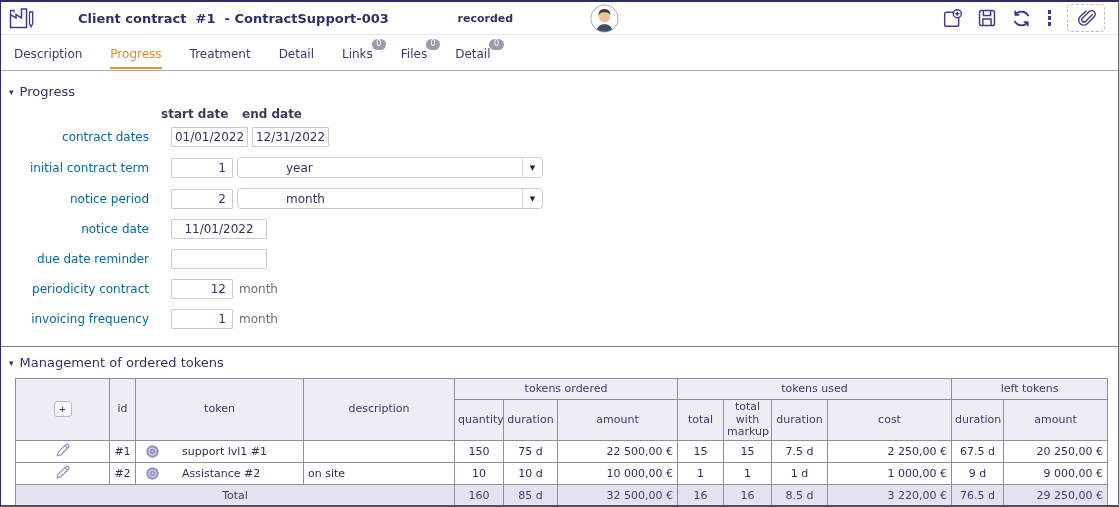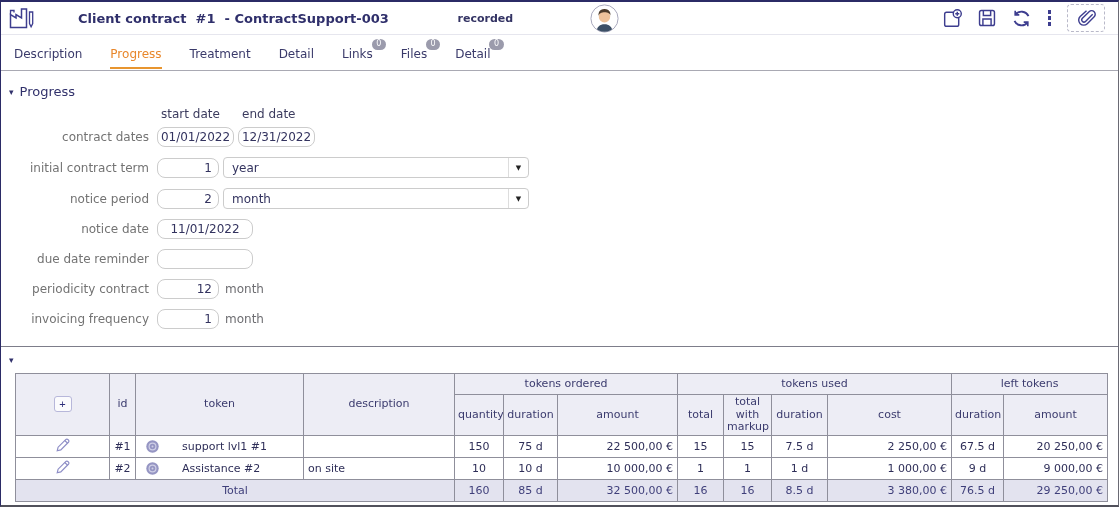--- a/index.html
+++ b/index.html
@@ -36,33 +36,33 @@
   .tab-badge { position:absolute; top:-8px; right:-13px; background:#9b9bac; color:#fff; font-size:8px;
                border-radius:7px; padding:1px 4.5px; line-height:1.1; }
 
   
   .section-title { margin:13px 0 0 8px; font-size:13px; color:#31316b; display:flex; gap:6px; align-items:center; cursor:pointer; }
   .tri { font-size:9px; color:#31316b; }
   .rule { border:none; border-top:1px solid #7d7d8a; margin:17px 0 0 0; }
 
   
   .form { margin-top:6px; font-size:12px; }
-  .dateheader-row { display:flex; margin:8px 0 6px 0; font-weight:normal; color:#3b3b5e; }
+  .dateheader-row { display:flex; margin:8px 0 6px 0; font-weight:bold; color:#3b3b5e; }
   .dateheader-row span:first-child { margin-left:160px; width:81px; }
   .dateheader-row span:last-child  { width:81px; }
   .form-row { display:flex; align-items:center; margin-bottom:10px; }
-  .form-label { width:148px; text-align:right; color:#737373; margin-right:8px; }
-  .input { border:1px solid #ccc; border-radius:8px; height:20px; font-size:12px; color:#33335f;
+  .form-label { width:148px; text-align:right; color:#0369a1; margin-right:22px; }
+  .input { border:1px solid #ccc; border-radius:1px; height:20px; font-size:12px; color:#33335f;
            padding:0 6px; font-family:inherit; background:#fff; outline:none; }
   .num  { width:62px; text-align:right; }
   .date { width:77px; text-align:center; padding:0 2px; }
   .date + .date { margin-left:4px; }
   .wide { width:96px; }
   .select { display:inline-flex; align-items:center; border:1px solid #ccc; border-radius:4px; height:21px;
-            width:306px; background:#fff; margin-left:4px; cursor:pointer; }
+            width:306px; background:#fff; margin-left:4px; cursor:pointer;padding-left:40px; }
   .select .val { flex:1; padding:0 8px; color:#33335f; }
   .select .arrow { border-left:1px solid #ddd; width:20px; align-self:stretch; display:flex; align-items:center;
                    justify-content:center; font-size:7px; color:#222; }
   .unit-text { margin-left:6px; color:#6e6e72; }
 
   
   .tokens-table { border-collapse:collapse; margin:8px 0 0 14px; font-size:11px; table-layout:fixed; width:1092px; }
   .tokens-table th, .tokens-table td { border:1px solid #8f8f9b; overflow:hidden; }
   .tokens-table thead th { background:#EDEDF5; color:#3b3b6e; font-weight:normal; padding:1px 3px; line-height:1.15; }
   .tokens-table thead tr.h1 th { height:21px; }
@@ -206,20 +206,21 @@
     <span class="form-label">invoicing frequency</span>
     <input class="input num" value="1" style="">
     <span class="unit-text">month</span>
   </div>
 </div>
 
 <hr class="rule">
 
 <div class="section-title" style="margin-top:8px;">
   <span class="tri">▾</span>
+  <span>Management of ordered tokens</span>
 </div>
 
 <table class="tokens-table">
   <colgroup>
     <col style="width:94px">
       <col style="width:26px">
       <col style="width:168px">
       <col style="width:151px">
     <col style="width:49px">
       <col style="width:54px">
@@ -317,18 +318,18 @@
       <td class="r">9 000,00 €</td>
     </tr>
     <tr class="total-row">
       <td colspan="4" class="c">Total</td>
       <td class="c">160</td>
       <td class="c">85 d</td>
       <td class="r">32 500,00 €</td>
       <td class="c">16</td>
       <td class="c">16</td>
       <td class="c">8.5 d</td>
-      <td class="r">3 380,00 €</td>
+      <td class="r">3 220,00 €</td>
       <td class="c">76.5 d</td>
       <td class="r">29 250,00 €</td>
     </tr>
   </tbody>
 </table>
 
 </body></html>

